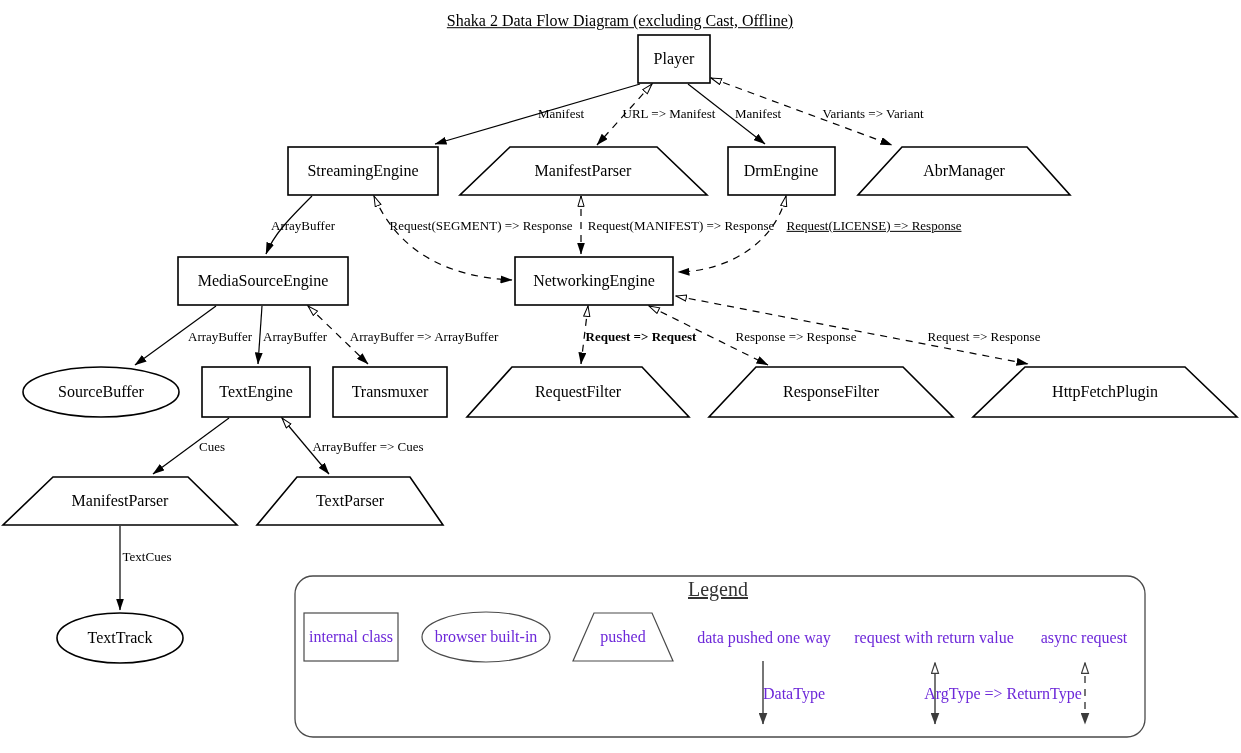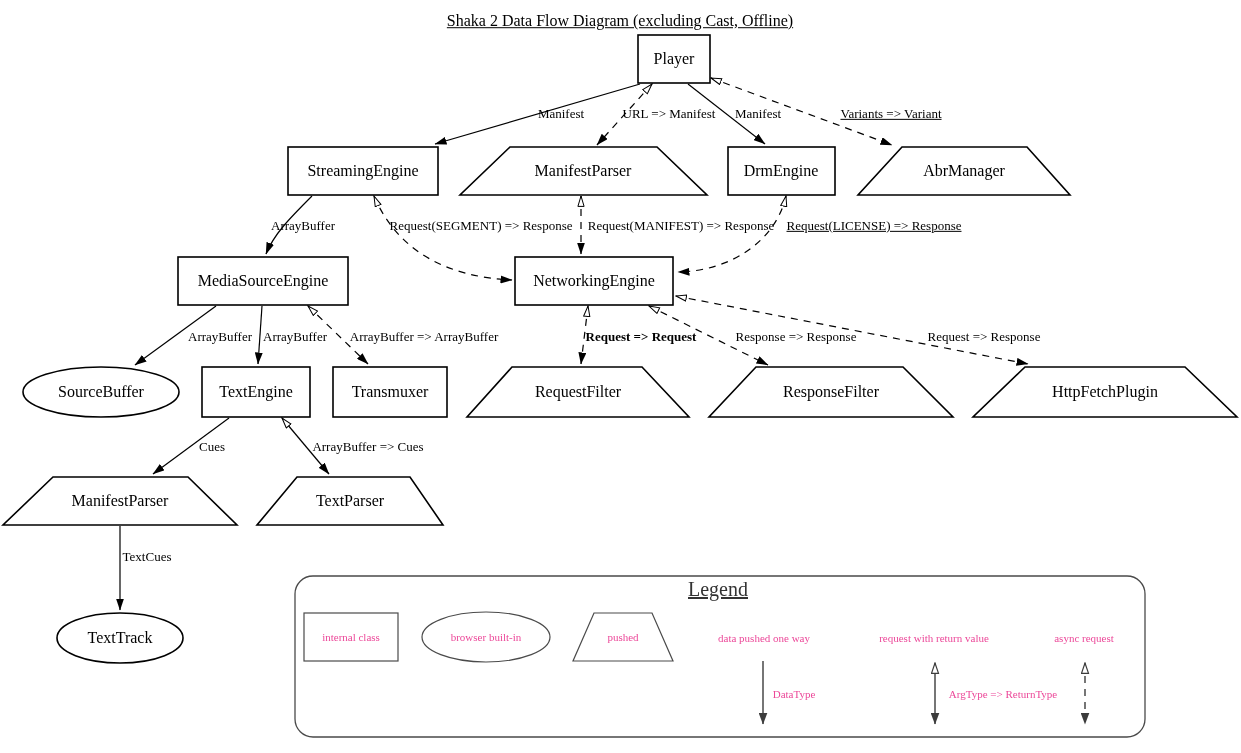--- a/index.html
+++ b/index.html
@@ -5,21 +5,21 @@
   html,body{margin:0;padding:0;background:#fff;}
   .canvas{
     position:relative;width:1241px;height:753px;background:#ffffff;overflow:hidden;
     font-family:"Liberation Serif","DejaVu Serif",serif;color:#000;
   }
   .canvas svg{position:absolute;left:0;top:0;}
   .lbl{position:absolute;transform:translate(-50%,-50%);white-space:nowrap;line-height:1.1;}
   .title-lbl{font-size:16px;text-decoration:underline;}
   .node-lbl{font-size:16px;}
   .edge-lbl{font-size:13px;}
-  .legend-lbl{font-size:11px;color:#ec4899;}
+  .legend-lbl{font-size:16px;color:#6d28d9;}
   .legend-title{font-size:20px;text-decoration:underline;color:#333;}
   .e{stroke:#000;stroke-width:1.2;fill:none;}
   .d{stroke-dasharray:7 6;}
   .n{fill:#fff;stroke:#000;stroke-width:1.6;}
   .ln{fill:#fff;stroke:#4a4a4a;stroke-width:1.2;}
   .lbox{fill:none;stroke:#4a4a4a;stroke-width:1.3;}
   .el{stroke:#3c3c3c;stroke-width:1.4;fill:none;}
 </style>
 </head>
 <body>
@@ -101,21 +101,21 @@
   <div class="lbl node-lbl" style="left:578px;top:392px;">RequestFilter</div>
   <div class="lbl node-lbl" style="left:831px;top:392px;">ResponseFilter</div>
   <div class="lbl node-lbl" style="left:1105px;top:392px;">HttpFetchPlugin</div>
   <div class="lbl node-lbl" style="left:120px;top:501px;">ManifestParser</div>
   <div class="lbl node-lbl" style="left:350px;top:501px;">TextParser</div>
   <div class="lbl node-lbl" style="left:120px;top:638px;">TextTrack</div>
 
   <div class="lbl edge-lbl" style="left:561px;top:114px;">Manifest</div>
   <div class="lbl edge-lbl" style="left:669px;top:114px;">URL =&gt; Manifest</div>
   <div class="lbl edge-lbl" style="left:758px;top:114px;">Manifest</div>
-  <div class="lbl edge-lbl" style="left:891px;top:114px;text-decoration:underline;">Variants =&gt; Variant</div>
+  <div class="lbl edge-lbl" style="left:873px;top:114px;">Variants =&gt; Variant</div>
   <div class="lbl edge-lbl" style="left:303px;top:226px;">ArrayBuffer</div>
   <div class="lbl edge-lbl" style="left:481px;top:226px;">Request(SEGMENT) =&gt; Response</div>
   <div class="lbl edge-lbl" style="left:681px;top:226px;">Request(MANIFEST) =&gt; Response</div>
   <div class="lbl edge-lbl" style="left:874px;top:226px;text-decoration:underline;">Request(LICENSE) =&gt; Response</div>
   <div class="lbl edge-lbl" style="left:220px;top:337px;">ArrayBuffer</div>
   <div class="lbl edge-lbl" style="left:295px;top:337px;">ArrayBuffer</div>
   <div class="lbl edge-lbl" style="left:424px;top:337px;">ArrayBuffer =&gt; ArrayBuffer</div>
   <div class="lbl edge-lbl" style="left:641px;top:337px;font-weight:bold;">Request =&gt; Request</div>
   <div class="lbl edge-lbl" style="left:796px;top:337px;">Response =&gt; Response</div>
   <div class="lbl edge-lbl" style="left:984px;top:337px;">Request =&gt; Response</div>

